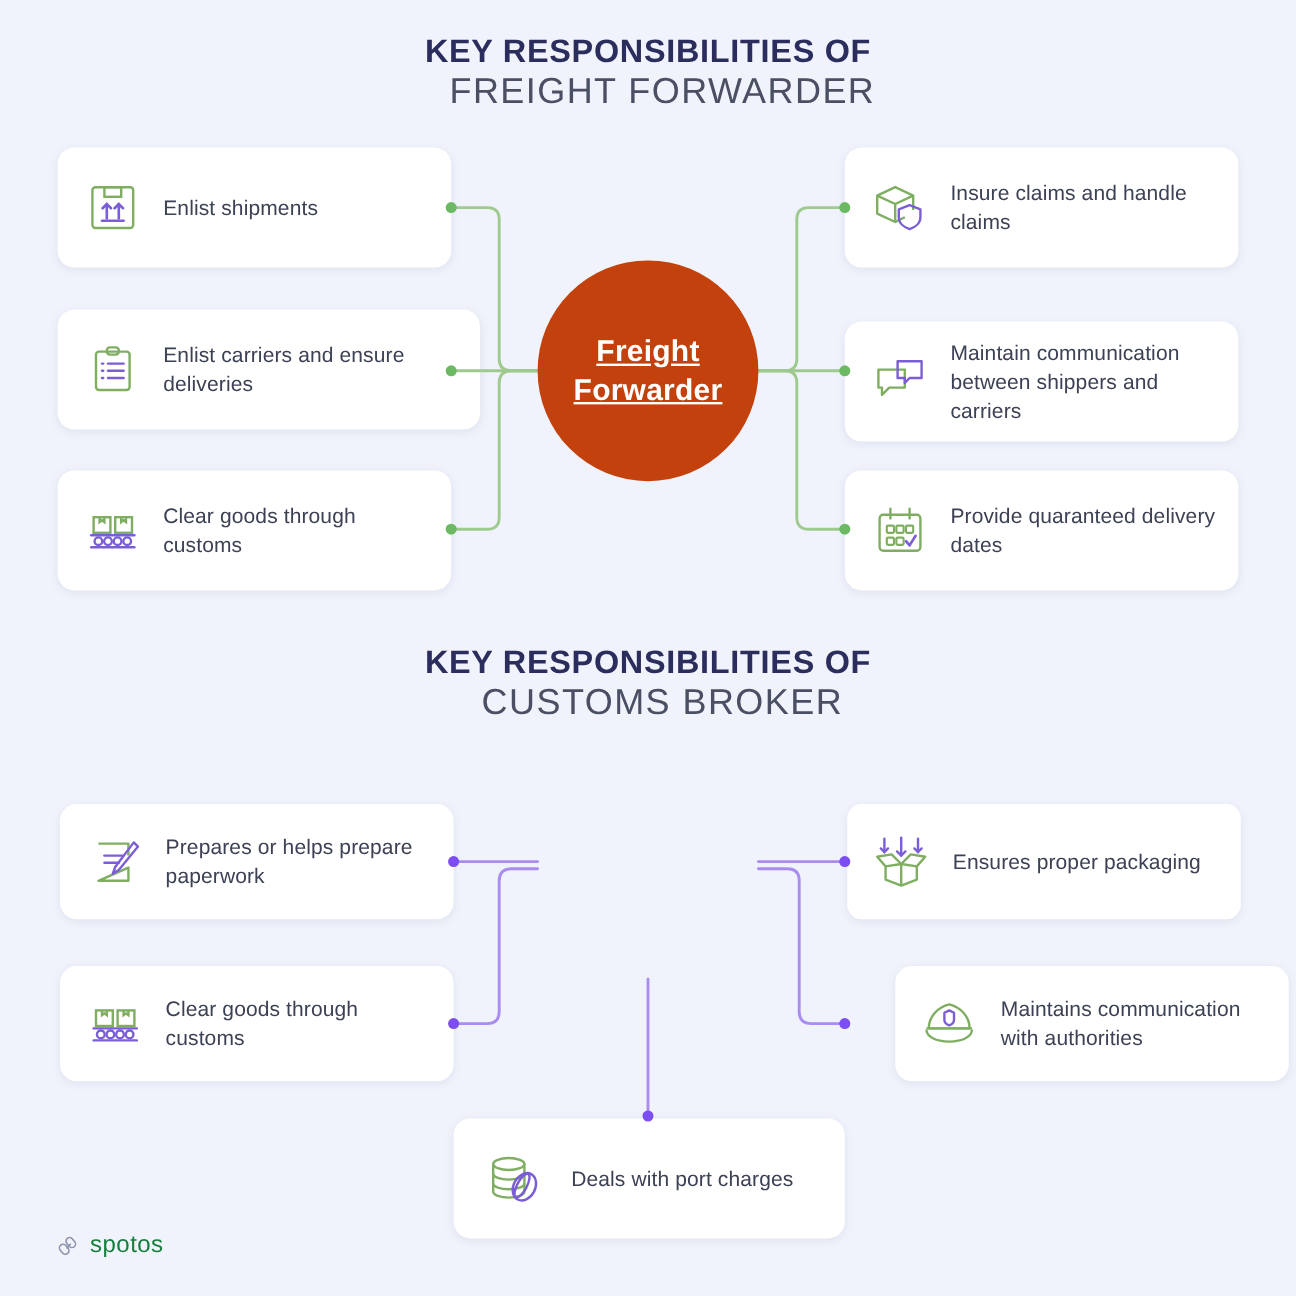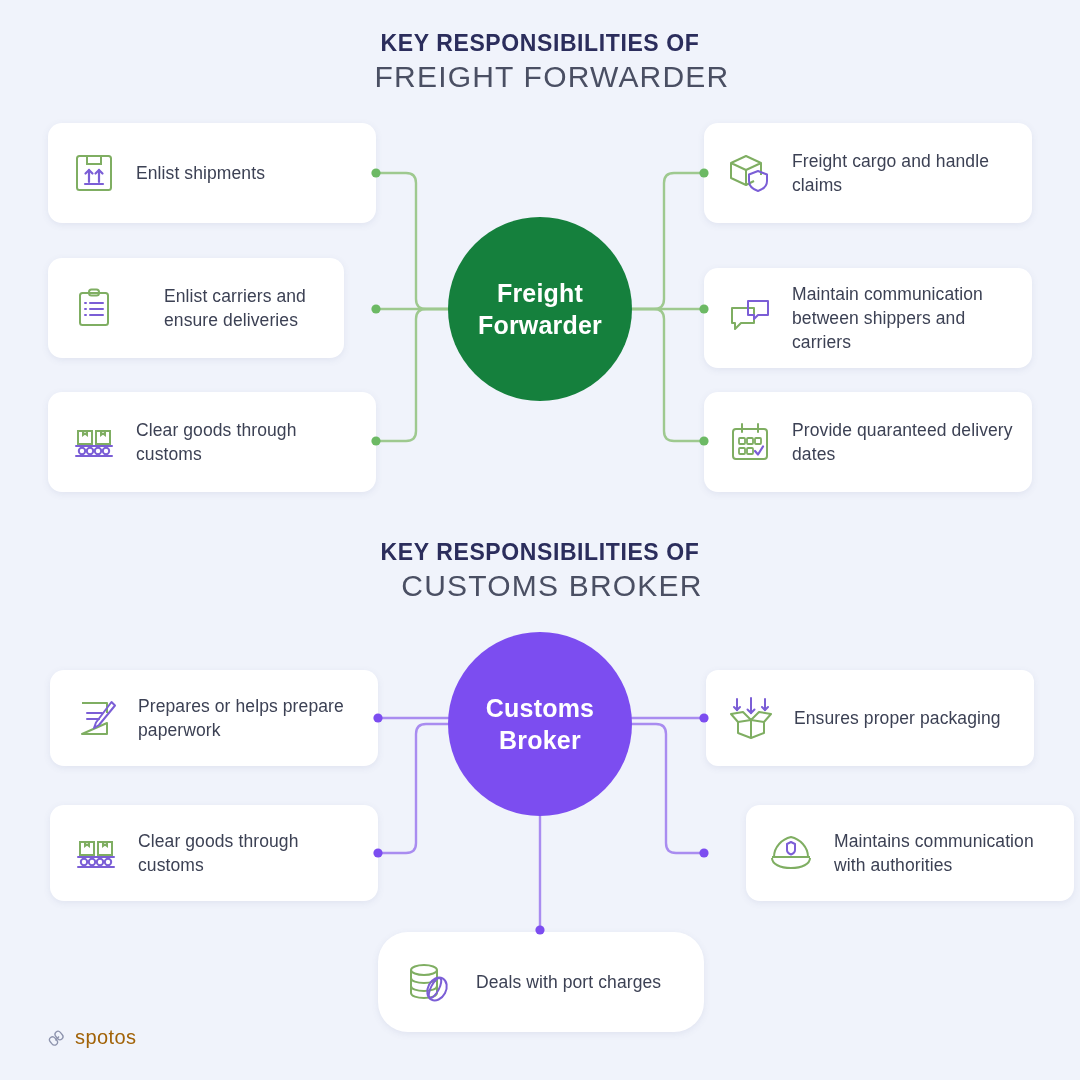--- a/index.html
+++ b/index.html
@@ -8,21 +8,21 @@
     background:#f0f3fb;
     font-family:"Liberation Sans", sans-serif;
     overflow:hidden;
     position:relative;
   }
   .stage{position:absolute;inset:0;}
 
   
   .heading{position:absolute;left:0;width:1080px;text-align:center;}
   .heading .line1{
-    font-size:23px;font-weight:bold;letter-spacing:.6px;
+    font-size:27px;font-weight:bold;letter-spacing:.6px;
     color:#2b2d5c;line-height:30px;
   }
   .heading .line2{
     font-size:30px;font-weight:400;letter-spacing:1.2px;
     color:#4a4f63;line-height:38px;padding-left:24px;
   }
   #heading-ff{top:28px;}
   #heading-cb{top:537px;}
 
   
@@ -48,35 +48,35 @@
 
   
   .hub{
     position:absolute;border-radius:50%;
     display:flex;align-items:center;justify-content:center;
     text-align:center;color:#fff;
     font-size:25px;line-height:32px;font-weight:bold;
     letter-spacing:.2px;
     z-index:3;
   }
-  #hub-ff{left:448px;top:217px;width:184px;height:184px;background:#15803d;}
+  #hub-ff{left:448px;top:217px;width:184px;height:184px;background:#c2410c;text-decoration:underline;}
   #hub-cb{left:448px;top:632px;width:184px;height:184px;background:#7c4df0;}
 
   
   .wires{position:absolute;left:0;top:0;width:1080px;height:1080px;
          pointer-events:none;z-index:1;}
 
   
   #logo{
     position:absolute;left:48px;top:1026px;
     display:flex;align-items:center;gap:7px;
     color:#8d93ad;
   }
   #logo .mark{width:20px;height:20px;}
-  #logo .word{font-size:20px;letter-spacing:.4px;color:#a16207;}
+  #logo .word{font-size:20px;letter-spacing:.4px;color:#15803d;}
 </style>
 </head>
 <body>
 
 <div class="stage">
 
   <svg class="wires" viewBox="0 0 1080 1080" xmlns="http://www.w3.org/2000/svg">
     <g fill="none" stroke="#9ec98f" stroke-width="2.4" stroke-linecap="round">
       <path d="M376 173 H 406 Q 416 173 416 183 V 299 Q 416 309 426 309 H 448"></path>
       <path d="M376 309 H 448"></path>
@@ -132,21 +132,21 @@
             <path d="M16.5 25.5 L20 22 L23.5 25.5"></path>
           <path d="M30 34 V 22"></path>
             <path d="M26.5 25.5 L30 22 L33.5 25.5"></path>
           <path d="M16 36 H 34"></path>
         </g>
       </svg>
     </span>
     <span class="txt">Enlist shipments</span>
   </div>
 
-  <div class="card" style="left:48px;top:258px;width:296px;height:100px;gap:28px;">
+  <div class="card" style="left:48px;top:258px;width:352px;height:100px;">
     <span class="ico">
       <svg width="50" height="50" viewBox="0 0 50 50">
         <rect x="11" y="10" width="28" height="32" rx="2.5" fill="none" stroke="#7fae62" stroke-width="2"></rect>
         <rect x="20" y="6.5" width="10" height="6" rx="2.5" fill="none" stroke="#7fae62" stroke-width="2"></rect>
         <g stroke="#7b5ed6" stroke-width="2" stroke-linecap="round">
           <path d="M16 20 H 17"></path>
             <path d="M21 20 H 34"></path>
           <path d="M16 26 H 17"></path>
             <path d="M21 26 H 34"></path>
           <path d="M16 32 H 17"></path>
@@ -184,21 +184,21 @@
       <svg width="52" height="52" viewBox="0 0 52 52">
         <g fill="none" stroke="#7fae62" stroke-width="2" stroke-linejoin="round">
           <path d="M22 9 L37 16 L22 23 L7 16 Z"></path>
           <path d="M7 16 V 31 L22 38 V 23"></path>
           <path d="M37 16 V 28"></path>
           <path d="M22 38 L30 34"></path>
         </g>
         <path d="M34 24 L43 27.5 V 34 C43 39 38.5 42.5 34 44 C29.5 42.5 25 39 25 34 V 27.5 Z" fill="none" stroke="#7b5ed6" stroke-width="2" stroke-linejoin="round"></path>
       </svg>
     </span>
-    <span class="txt">Freight cargo and handle claims</span>
+    <span class="txt">Insure claims and handle claims</span>
   </div>
 
   <div class="card" style="left:704px;top:268px;width:328px;height:100px;">
     <span class="ico">
       <svg width="52" height="52" viewBox="0 0 52 52">
         <path d="M8 16 H 30 V 31 H 17 L11 37 V 31 H 8 Z" fill="none" stroke="#7fae62" stroke-width="2" stroke-linejoin="round"></path>
         <path d="M24 9 H 44 V 23 H 34 L30 27 V 23 H 24 Z" fill="none" stroke="#7b5ed6" stroke-width="2" stroke-linejoin="round"></path>
       </svg>
     </span>
     <span class="txt">Maintain communication between shippers and carriers</span>
@@ -223,26 +223,20 @@
       </svg>
     </span>
     <span class="txt">Provide quaranteed delivery dates</span>
   </div>
 
   <div class="heading" id="heading-cb">
     <div class="line1">KEY RESPONSIBILITIES OF</div>
     <div class="line2">CUSTOMS BROKER</div>
   </div>
 
-  <div class="hub" id="hub-cb">
-    <div>
-      <div>Customs</div>
-      <div>Broker</div>
-    </div>
-  </div>
 
   <div class="card" style="left:50px;top:670px;width:328px;height:96px;">
     <span class="ico">
       <svg width="50" height="50" viewBox="0 0 50 50">
         <path d="M11 10 H 36 V 20 M36 30 V 41 H 11 Z" fill="none" stroke="#7fae62" stroke-width="2" stroke-linejoin="round"></path>
         <g stroke="#7b5ed6" stroke-width="2" stroke-linecap="round">
           <path d="M16 20 H 31"></path>
             <path d="M16 26 H 28"></path>
         </g>
         <g fill="none" stroke="#7b5ed6" stroke-width="2" stroke-linejoin="round">
@@ -304,21 +298,21 @@
           <path d="M8 30 C8 20 16 12 25 10 C34 12 42 20 42 30 Z"></path>
           <path d="M6 30 H 44"></path>
           <path d="M6 31 C6 37 14 41 25 41 C36 41 44 37 44 31"></path>
         </g>
         <path d="M21 17 L25 15 L29 17 V 23 C29 26 25 27.5 25 27.5 C25 27.5 21 26 21 23 Z" fill="none" stroke="#7b5ed6" stroke-width="2" stroke-linejoin="round"></path>
       </svg>
     </span>
     <span class="txt">Maintains communication with authorities</span>
   </div>
 
-  <div class="card" style="left:378px;top:932px;width:326px;height:100px;border-radius:30px;">
+  <div class="card" style="left:378px;top:932px;width:326px;height:100px;">
     <span class="ico" style="margin-left:6px;margin-right:18px;">
       <svg width="52" height="52" viewBox="0 0 52 52">
         <g fill="none" stroke="#7fae62" stroke-width="2">
           <ellipse cx="20" cy="14" rx="13" ry="5"></ellipse>
           <path d="M7 14 V 22 C7 25 13 27 20 27 C27 27 33 25 33 22 V 14"></path>
           <path d="M7 22 V 30 C7 33 13 35 20 35 C27 35 33 33 33 30 V 22"></path>
           <path d="M7 30 V 37 C7 40 13 42 20 42 C27 42 33 40 33 37 V 30"></path>
         </g>
         <g fill="none" stroke="#7b5ed6" stroke-width="2">
           <ellipse cx="33" cy="33" rx="9" ry="12" transform="rotate(28 33 33)"></ellipse>

